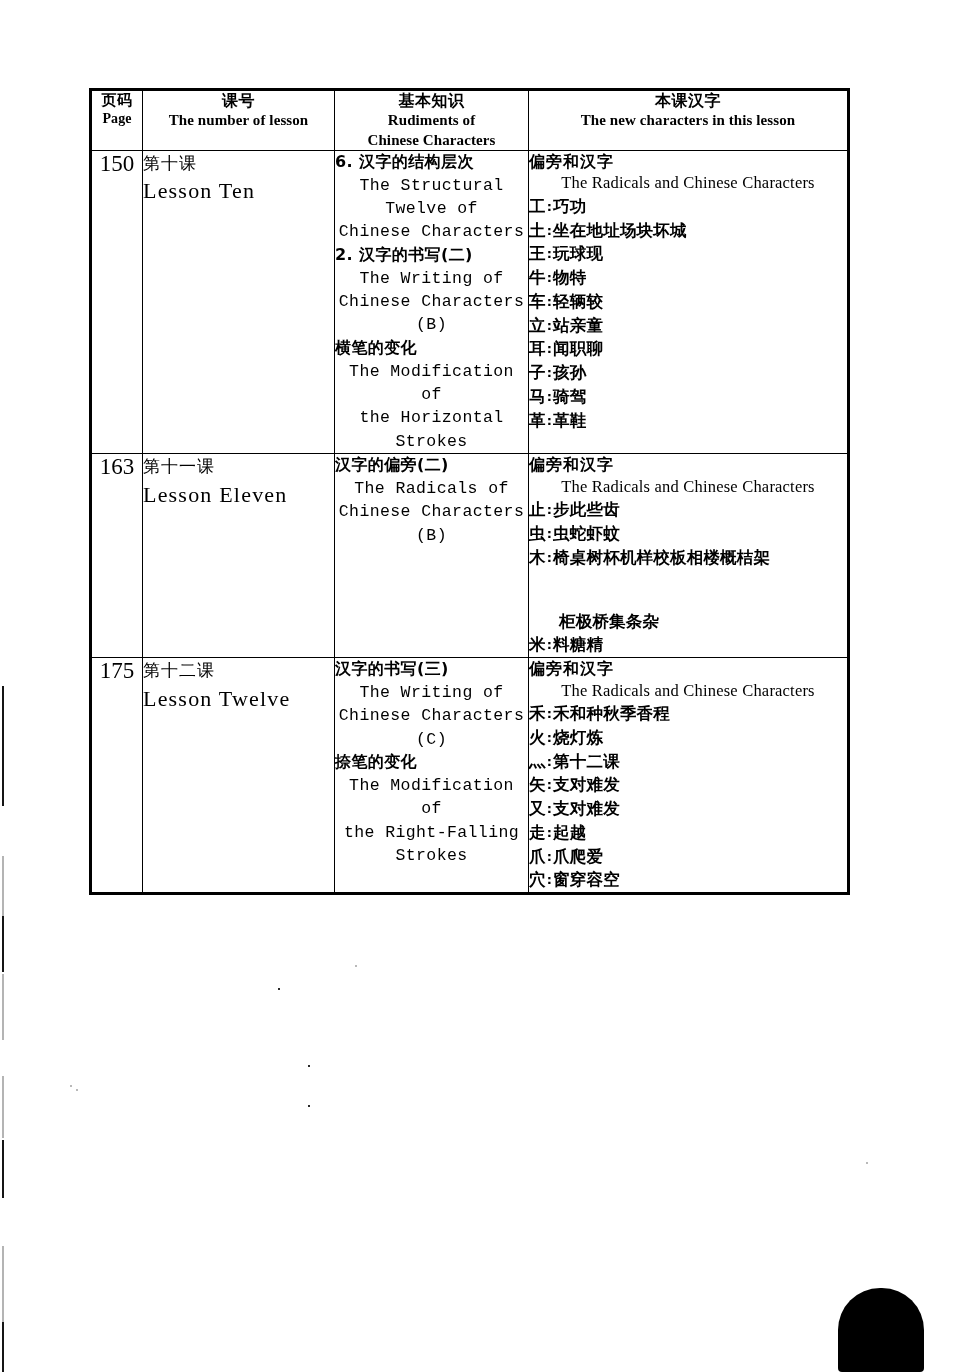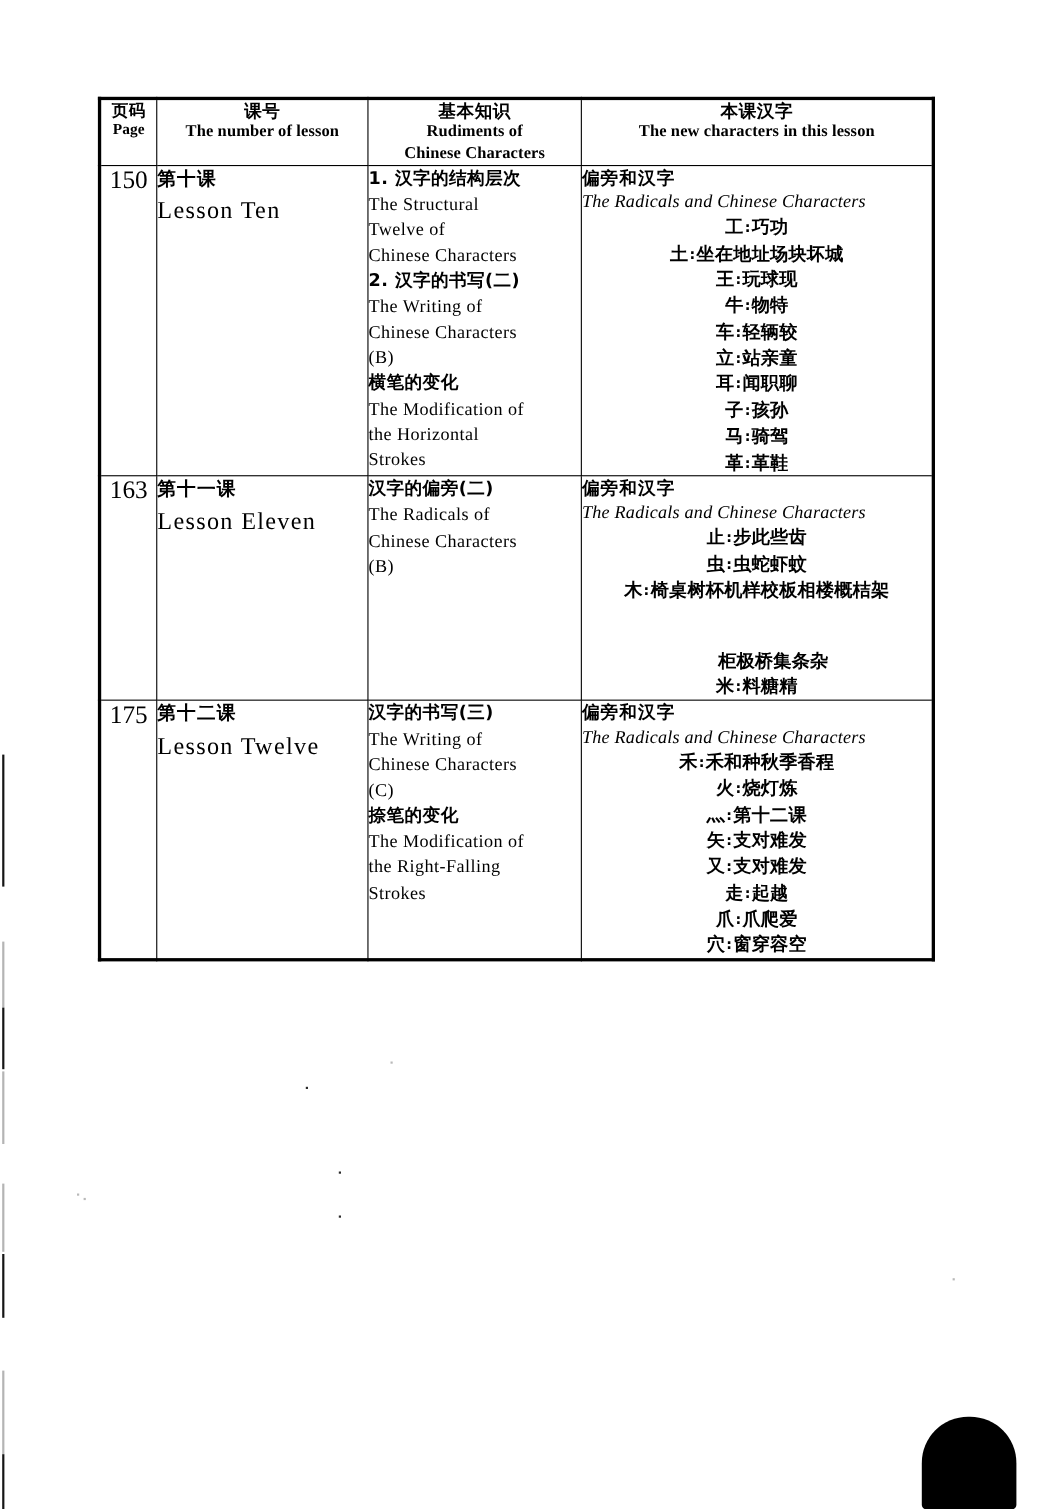--- a/index.html
+++ b/index.html
@@ -105,21 +105,21 @@
     font-size: 23px;
     font-family: "Liberation Serif", "DejaVu Serif", serif;
   }
   td.cell-lesson {
     vertical-align: middle;
     padding: 0 0 0 13px;
   }
   .lesson-cn {
     display: block;
     font-family: "DejaVu Sans", "Liberation Sans", sans-serif;
-    font-weight: bold;
+    font-weight: normal;
     font-size: 17px;
     line-height: 1.45;
     letter-spacing: 1px;
   }
   .lesson-en {
     display: block;
     font-size: 22px;
     line-height: 1.45;
     letter-spacing: 1.2px;
   }
@@ -131,52 +131,52 @@
     display: block;
     line-height: 1.42;
   }
   .rud-line.cn {
     font-family: "DejaVu Sans", "Liberation Sans", sans-serif;
     font-weight: bold;
     font-size: 16px;
     letter-spacing: 0.4px;
   }
   .rud-line.en {
-    font-family: Liberation Serif, serif;
+    font-family: Liberation Mono, monospace;
     font-size: 16.5px;
     letter-spacing: 0.4px;
+    text-align: center;
   }
 
   td.cell-chars {
     padding: 7px 6px 8px 8px;
     vertical-align: middle;
   }
   .chars-title-cn {
     display: block;
     text-align: left;
     font-family: "DejaVu Sans", "Liberation Sans", sans-serif;
     font-weight: bold;
     font-size: 16px;
     line-height: 1.35;
     letter-spacing: 1px;
   }
   .chars-title-en {
     display: block;
+    text-align: center;
     font-family: "Liberation Serif", "DejaVu Serif", serif;
     font-size: 16.5px;
     line-height: 1.3;
     letter-spacing: 0.2px;
     margin-bottom: 1px;
-    font-style: italic;
   }
   ul.radical-list {
     list-style: none;
     margin: 0;
     padding: 0;
-    text-align: center;
   }
   ul.radical-list li {
     font-family: "DejaVu Sans", "Liberation Sans", sans-serif;
     font-weight: bold;
     font-size: 16.5px;
     line-height: 1.44;
     letter-spacing: 0.2px;
     white-space: nowrap;
   }
   .rad-key { }
@@ -236,21 +236,21 @@
       </tr>
     </thead>
     <tbody id="table-body">
         <tr>
           <td class="cell-page">150</td>
           <td class="cell-lesson">
             <span class="lesson-cn">第十课</span>
             <span class="lesson-en">Lesson Ten</span>
           </td>
           <td class="cell-rudiments">
-            <span class="rud-line cn">1. 汉字的结构层次</span>
+            <span class="rud-line cn">6. 汉字的结构层次</span>
             <span class="rud-line en">The Structural</span>
             <span class="rud-line en">Twelve of</span>
             <span class="rud-line en">Chinese Characters</span>
             <span class="rud-line cn">2. 汉字的书写(二)</span>
             <span class="rud-line en">The Writing of</span>
             <span class="rud-line en">Chinese  Characters</span>
             <span class="rud-line en">(B)</span>
             <span class="rud-line cn">横笔的变化</span>
             <span class="rud-line en">The Modification of</span>
             <span class="rud-line en">the Horizontal</span>

